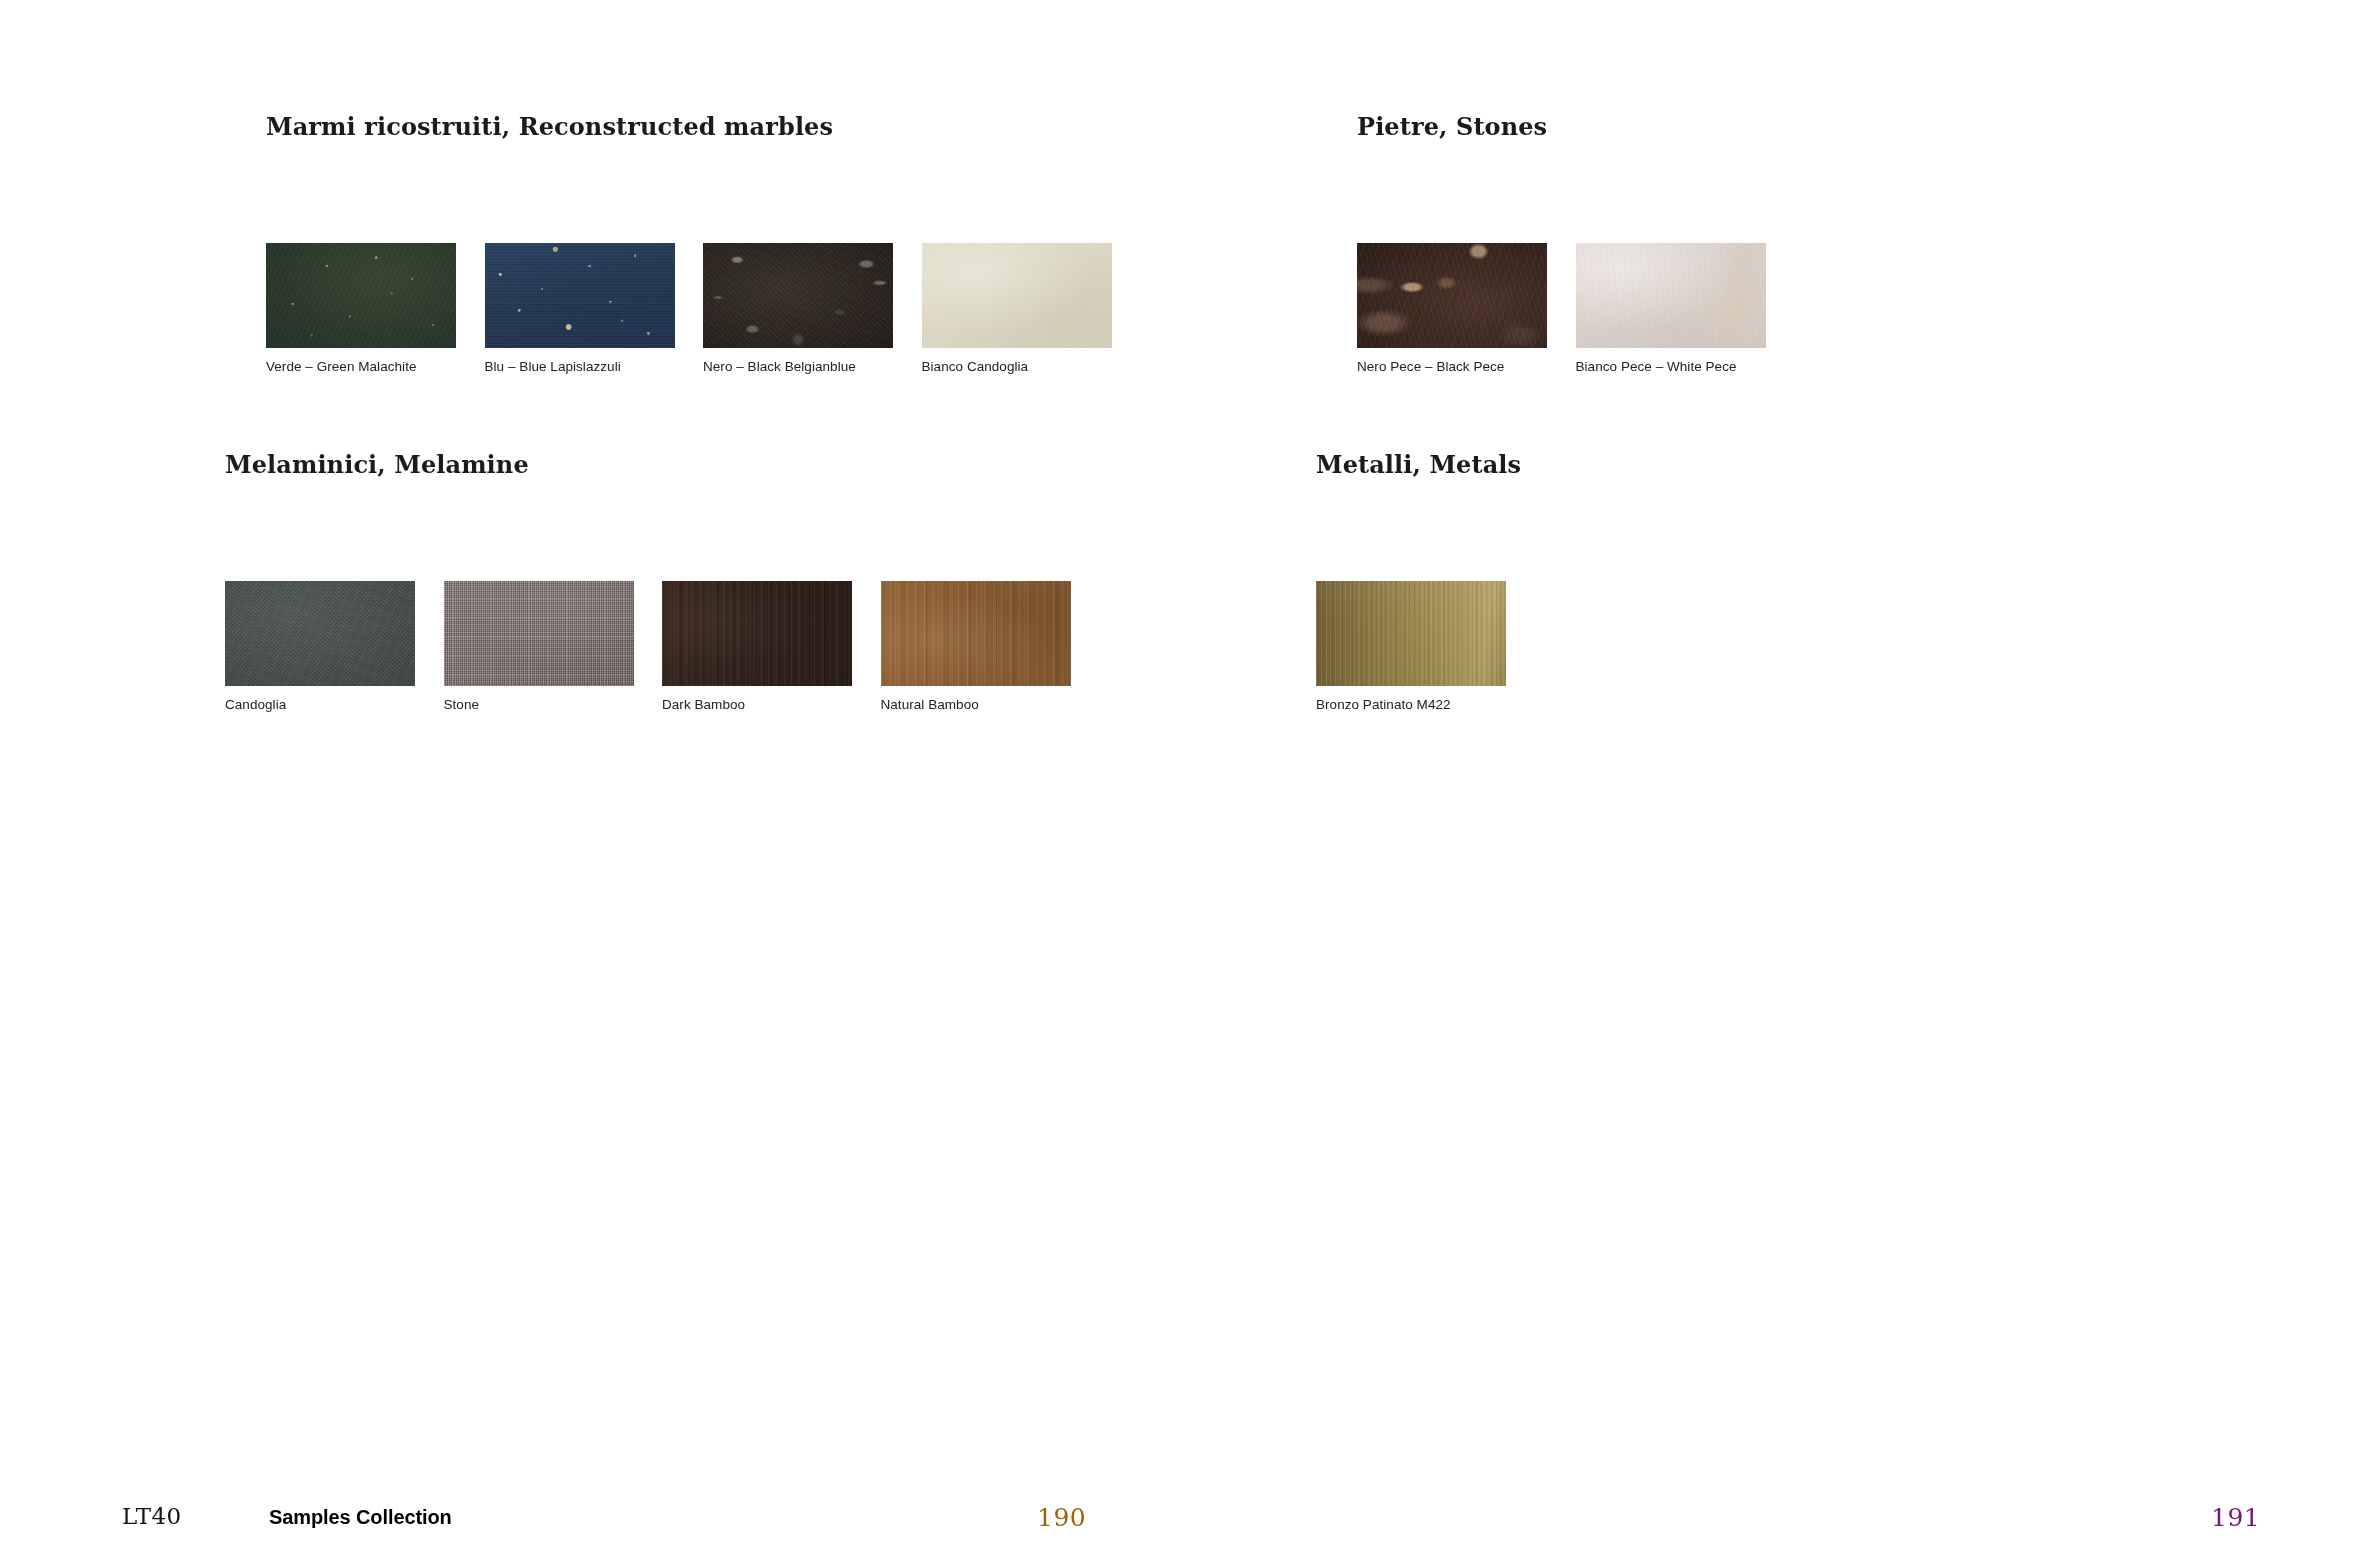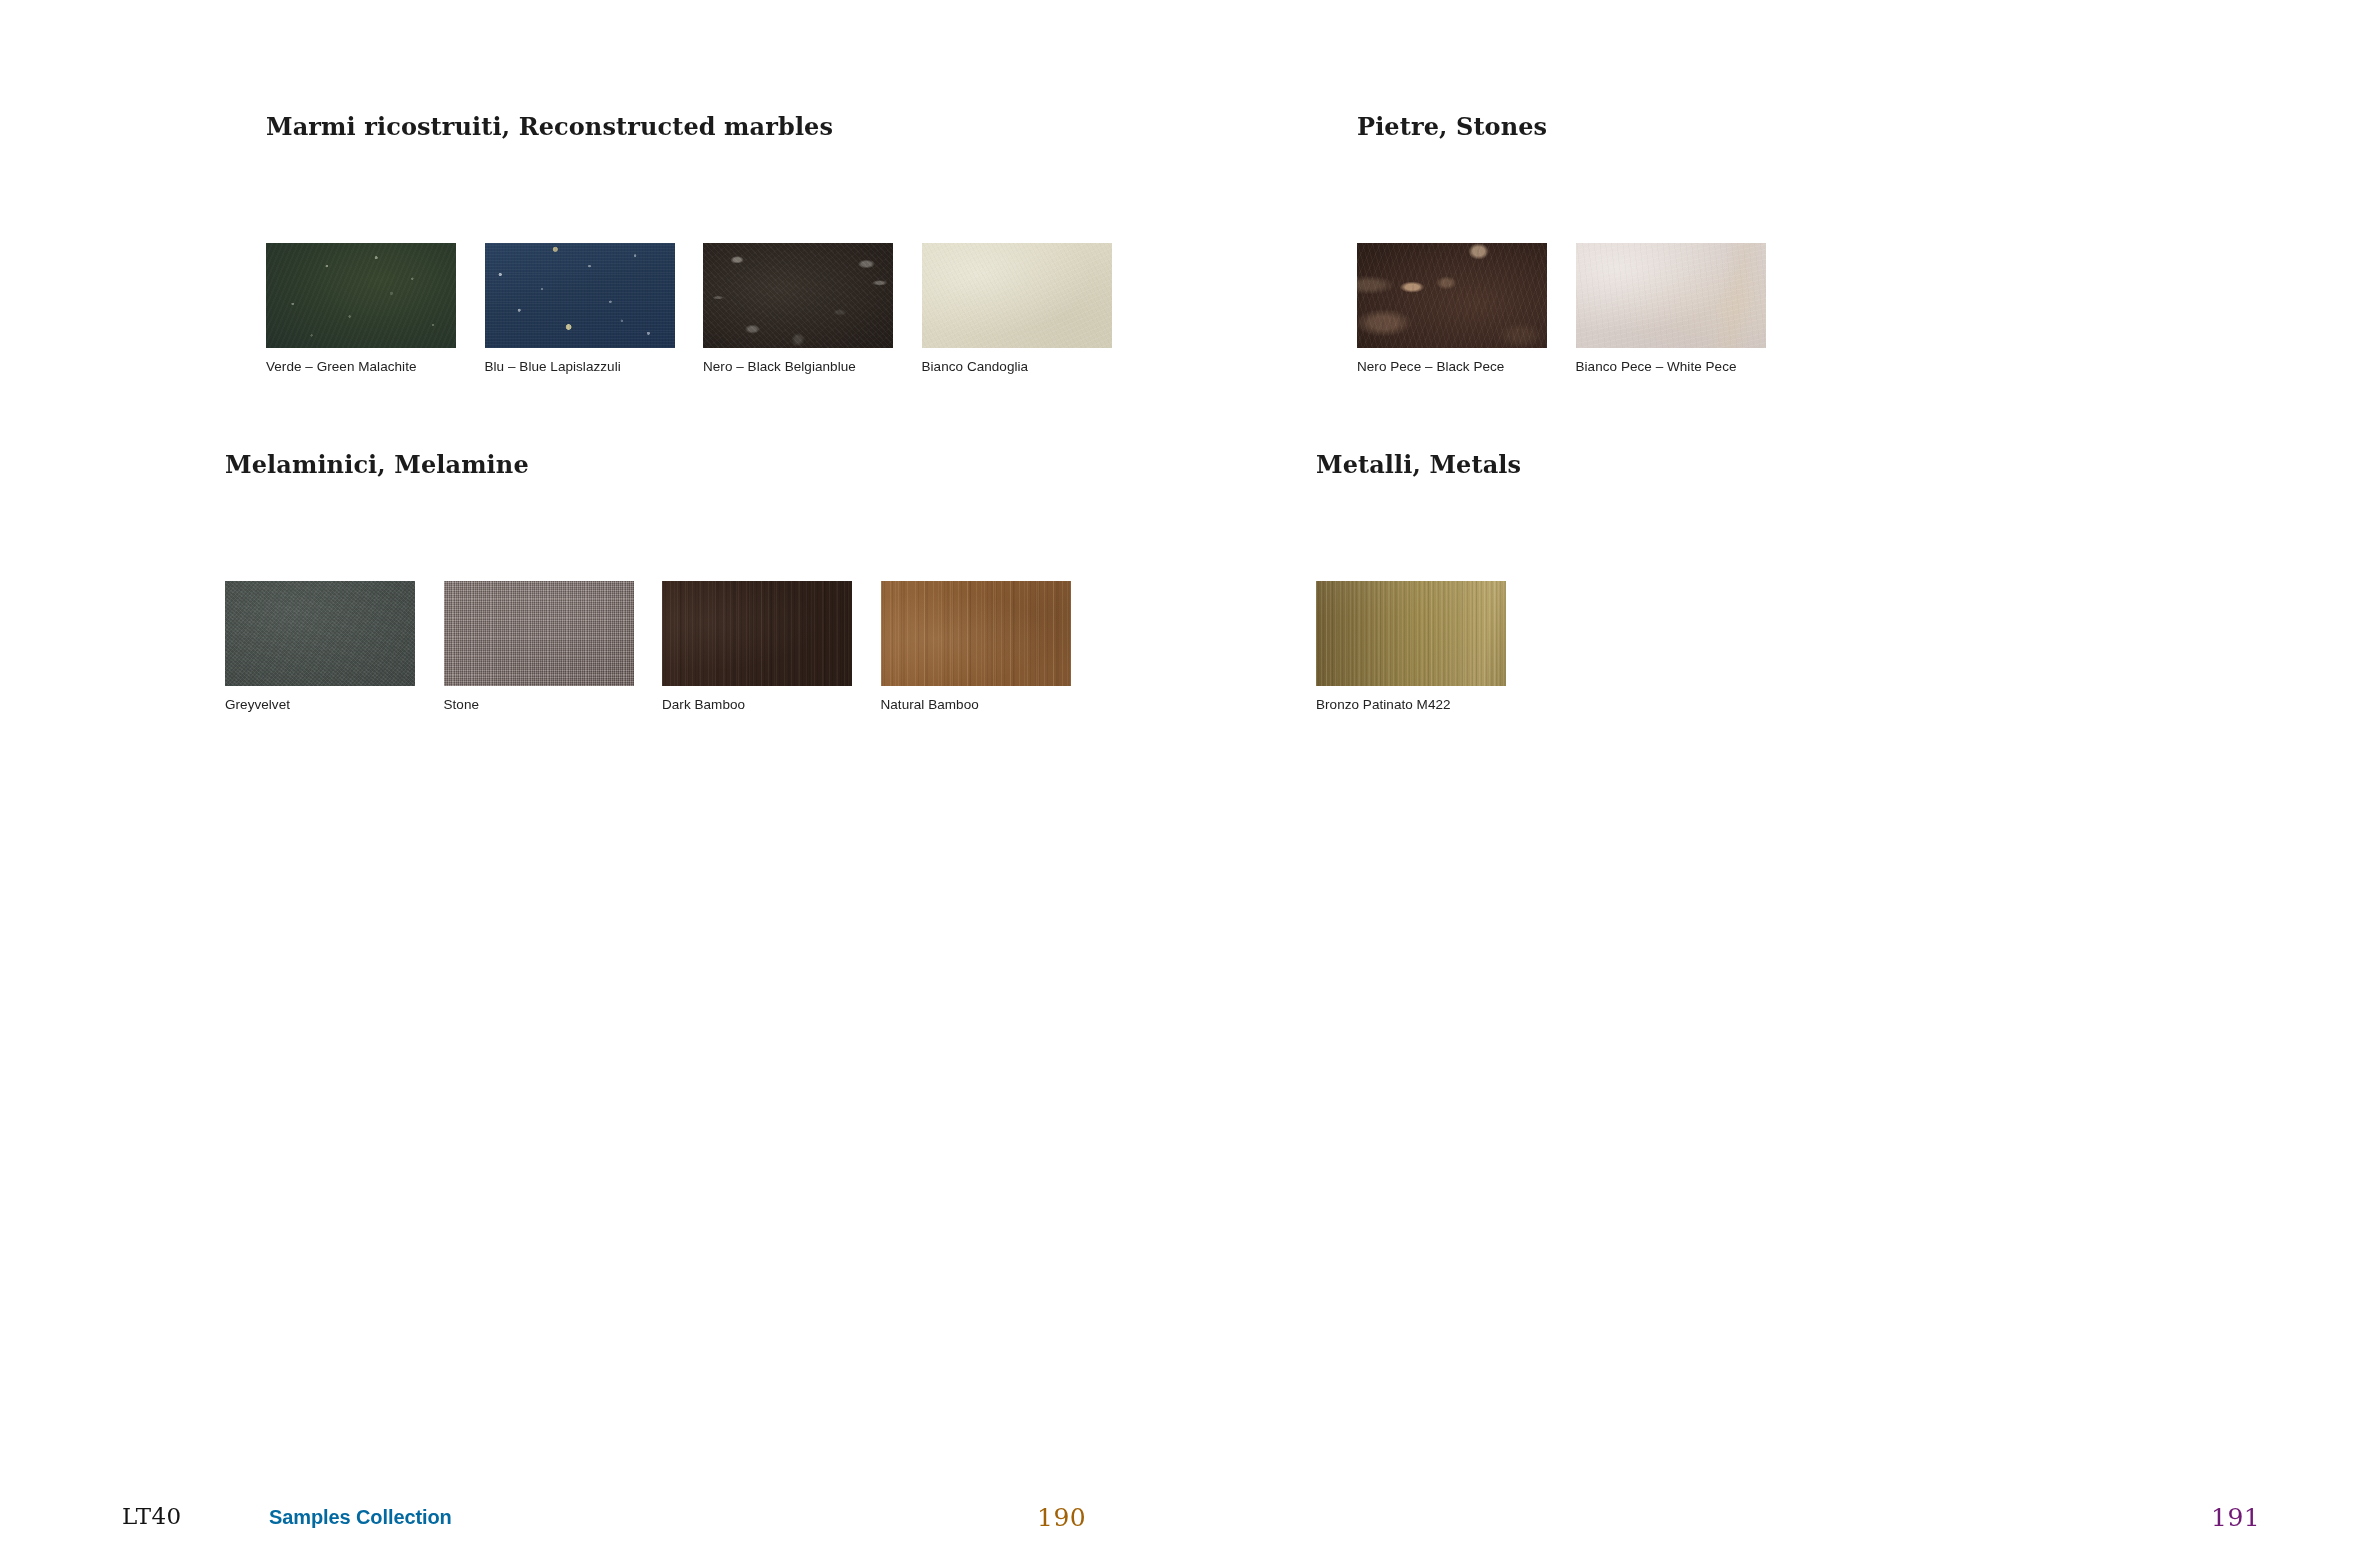--- a/index.html
+++ b/index.html
@@ -294,21 +294,21 @@
     font-family:"DejaVu Serif", serif;
     font-size:23px;
     letter-spacing:0.4px;
     color:#141414;
   }
   .footer-caption {
     position:absolute; left:269px; top:2.9px;
     font-size:20px;
     font-weight:700;
     letter-spacing:-0.1px;
-    color:#0369a1;
+    color:#000000;
   }
   .footer-page-left {
     position:absolute; left:1037px; top:0;
     font-family:"DejaVu Serif", serif;
     font-size:25px;
     letter-spacing:0.5px;
     color:#a16207;
   }
   .footer-page-right {
     position:absolute; left:2211px; top:0;
@@ -345,21 +345,21 @@
           <div class="swatch-label">Bianco Candoglia</div>
         </div>
       </div>
     </div>
 
     <div class="section sec-bot">
       <div class="section-title">Melaminici, Melamine</div>
       <div class="swatch-row">
         <div class="swatch-cell">
           <div class="swatch tx-greyvelvet"></div>
-          <div class="swatch-label">Greyvelvet</div>
+          <div class="swatch-label">Candoglia</div>
         </div>
         <div class="swatch-cell">
           <div class="swatch tx-stone"></div>
           <div class="swatch-label">Stone</div>
         </div>
         <div class="swatch-cell">
           <div class="swatch tx-dark-bamboo"></div>
           <div class="swatch-label">Dark Bamboo</div>
         </div>
         <div class="swatch-cell">

